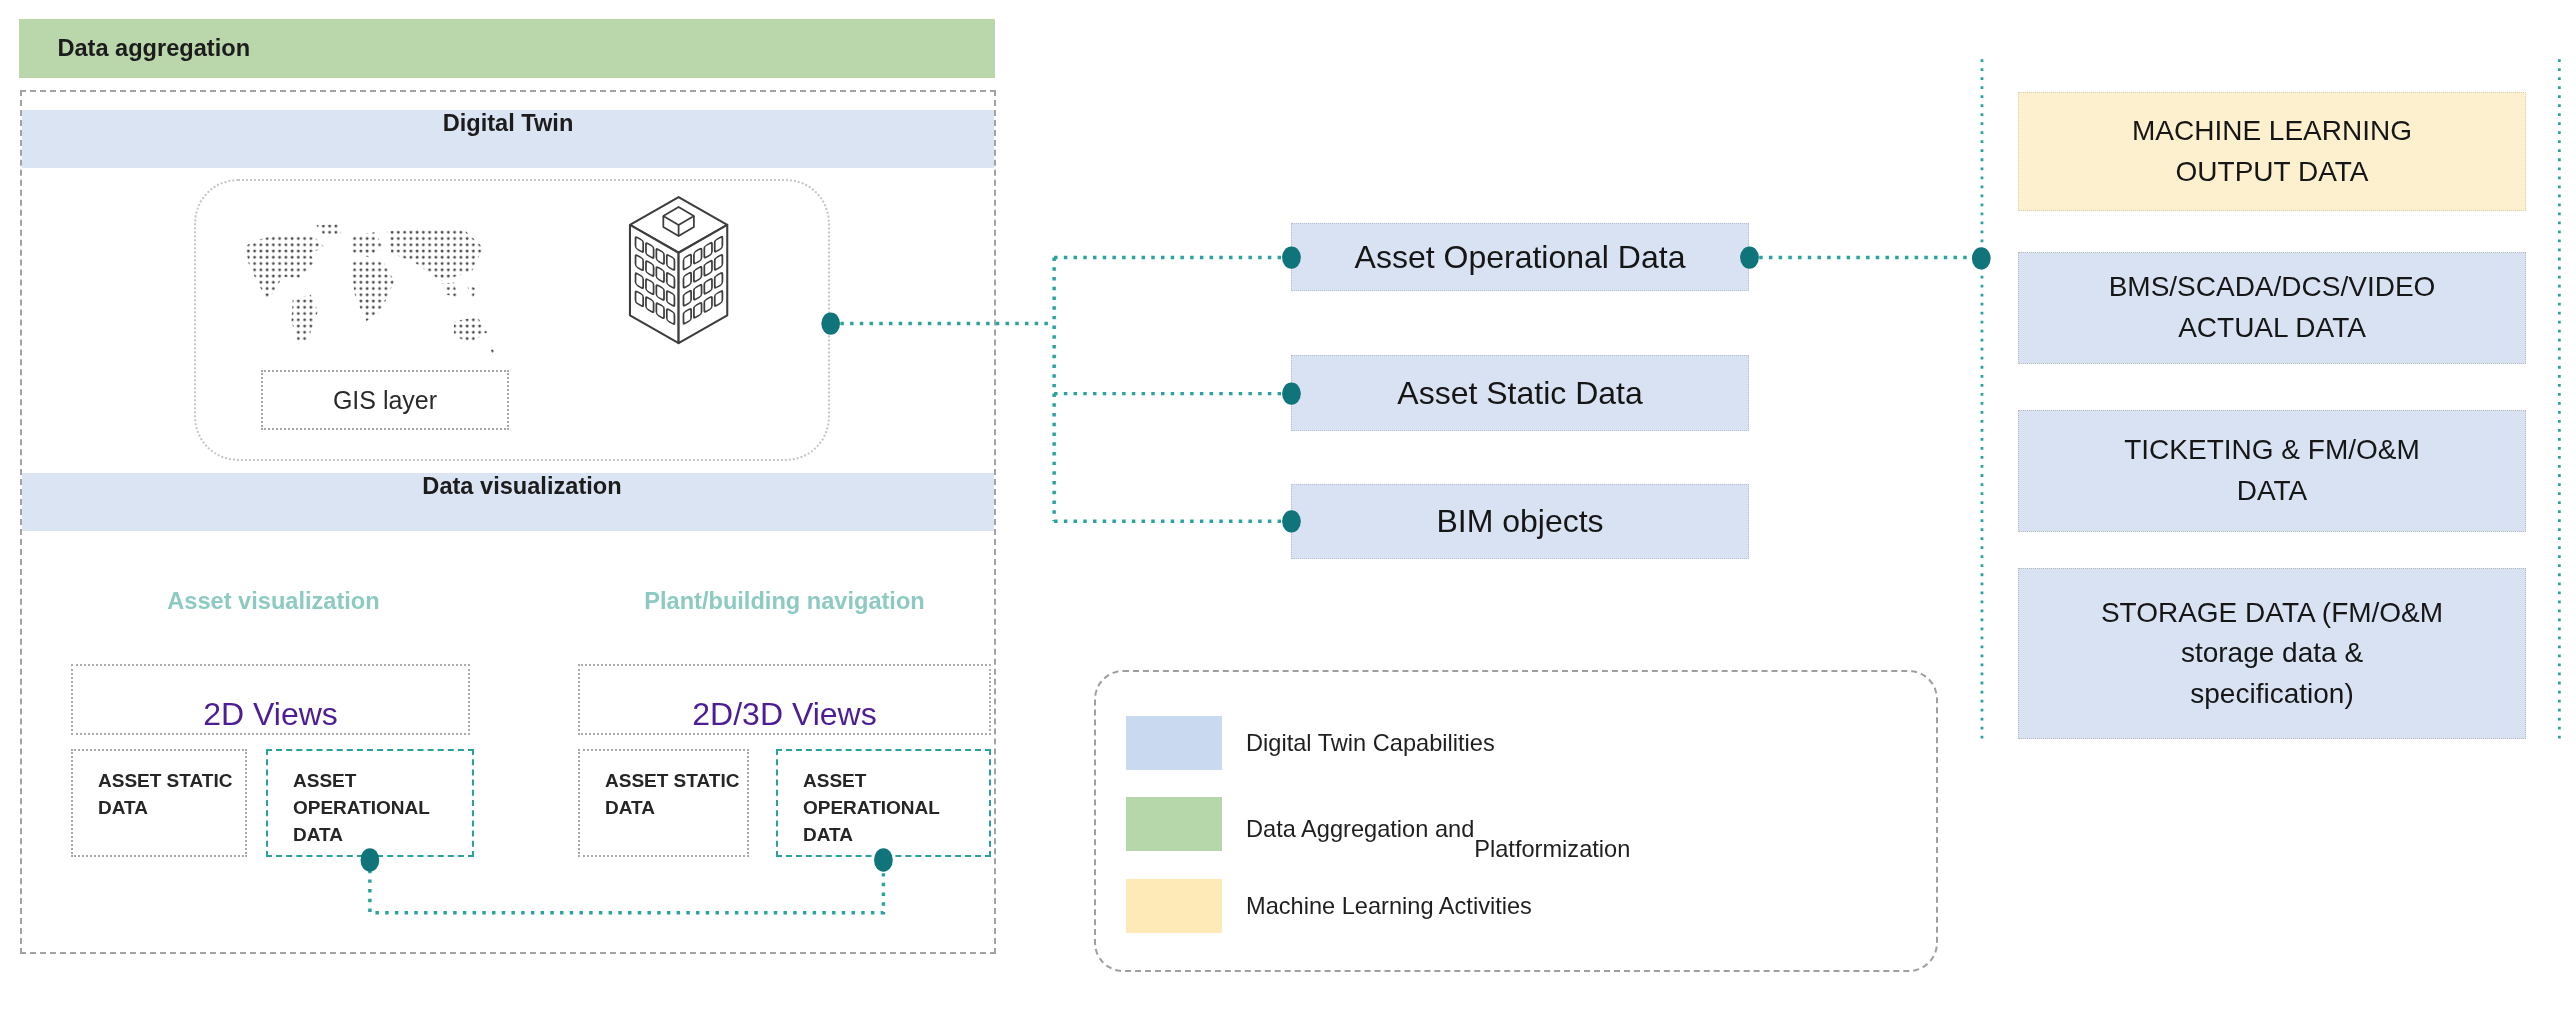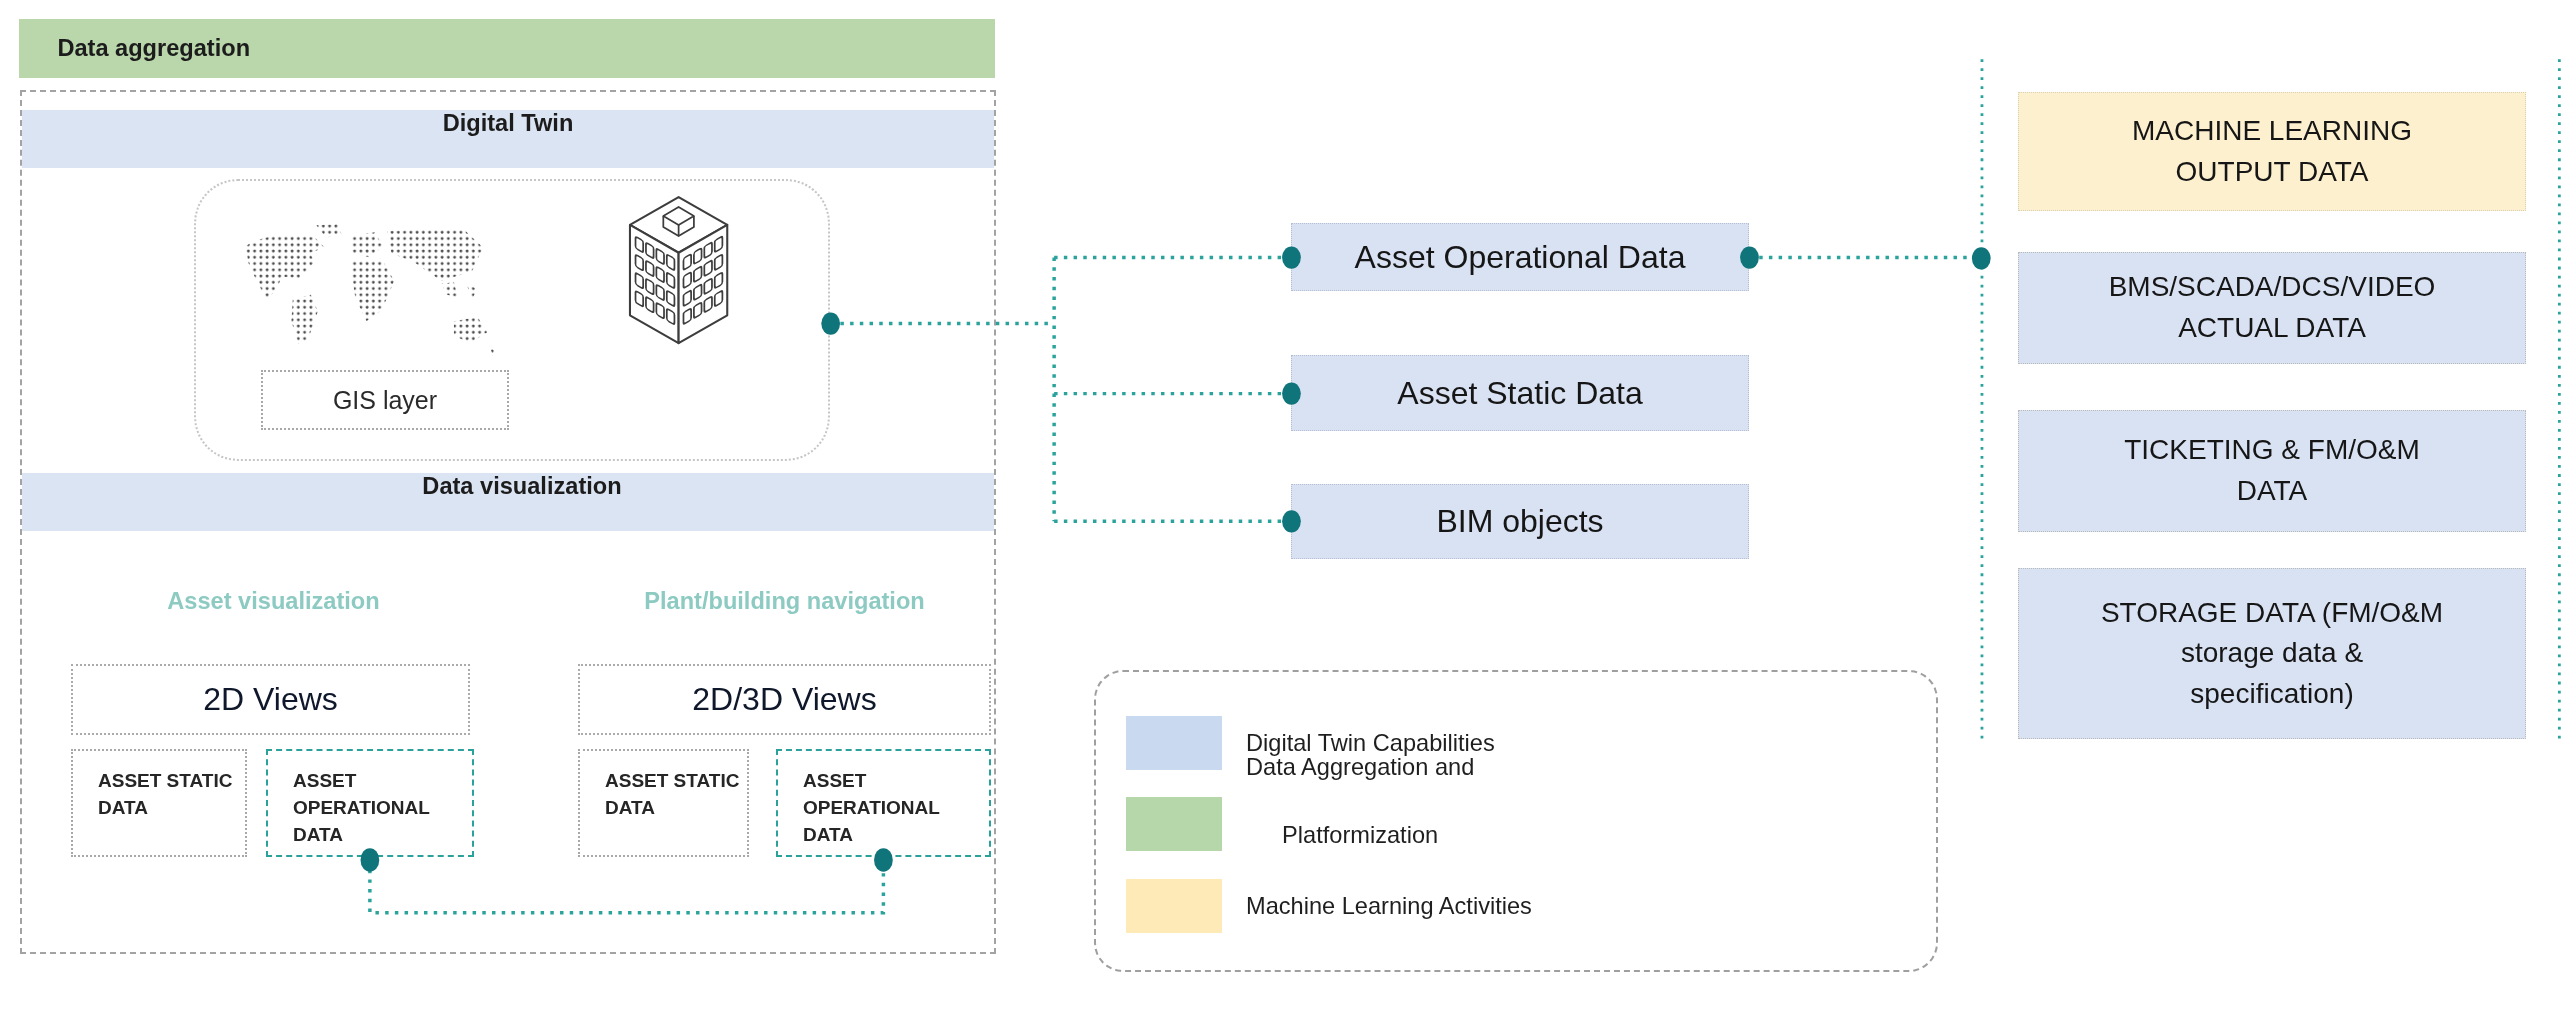--- a/index.html
+++ b/index.html
@@ -18,22 +18,22 @@
   .band.dt{top:110px;}
   .band.dv{top:473px;padding-left:28px;}
   
   .icons-wrap{left:194px;top:179px;width:636px;height:282px;border:2.1px dotted #c6c6c6;border-radius:44px;}
   .icon-label{top:370px;height:60px;border:2.1px dotted #a8a8a8;background:#fff;display:flex;align-items:center;justify-content:center;
     font-size:25px;color:#2a2a2a;}
   .gis-box{left:261px;width:248px;}
   .bim-box{left:568px;width:216px;}
   
   .teal-head{top:588px;width:361px;font-size:23.6px;font-weight:700;color:#8ccac2;text-align:center;}
-  .views-box{top:664px;height:71px;border:2.1px dotted #ababab;background:#fff;display:flex;align-items:center;justify-content:center;
-    font-size:32px;color:#0f172a;}
+  .views-box{top:664px;height:71px;border:2.1px dotted #ababab;background:#fff;display:flex;align-items:flex-end;justify-content:center;
+    font-size:32px;color:#4c1d95;}
   .sub-box{top:749px;height:108px;background:#fff;font-size:19px;font-weight:600;line-height:1.42;color:#262626;
     padding:16.7px 7px 0 25px;}
   .sub-gray{border:2.1px dotted #a8a8a8;}
   .sub-teal{border:2.1px dashed #2aa19a;}
   
   .mid-node{left:1291px;width:458px;background:#d9e2f3;border:1.4px dotted #b5bfd2;
     display:flex;align-items:center;justify-content:center;font-size:32px;color:#161616;}
   
   .right-box{left:2018px;width:508px;background:#d9e2f3;border:1.4px dotted #b9b9b9;
     display:flex;flex-direction:column;align-items:center;justify-content:center;
@@ -196,21 +196,21 @@
     <span>storage data &amp;</span>
     <span>specification)</span>
   </div>
 
   <div class="abs legend"></div>
   <div class="abs swatch" style="top:716px;;background:#c9d9ef"></div>
   <div class="abs legend-label" style="top:716px;">
     <span>Digital Twin Capabilities</span>
   </div>
   <div class="abs swatch" style="top:797px;;background:#b6d7a9"></div>
-  <div class="abs legend-label" style="top:754px;flex-direction:column;">
+  <div class="abs legend-label" style="top:802px;">
     <span>Data Aggregation and </span>
     <span class="squiggle">Platformization</span>
   </div>
   <div class="abs swatch" style="top:879px;;background:#fdeab6"></div>
   <div class="abs legend-label" style="top:879px;">
     <span>Machine Learning Activities</span>
   </div>
 
   <svg id="overlay" class="abs" width="2576" height="1010" viewBox="0 0 3712 1455">
     <g stroke="#2aa39c" stroke-width="5" fill="none" stroke-dasharray="5 9">

